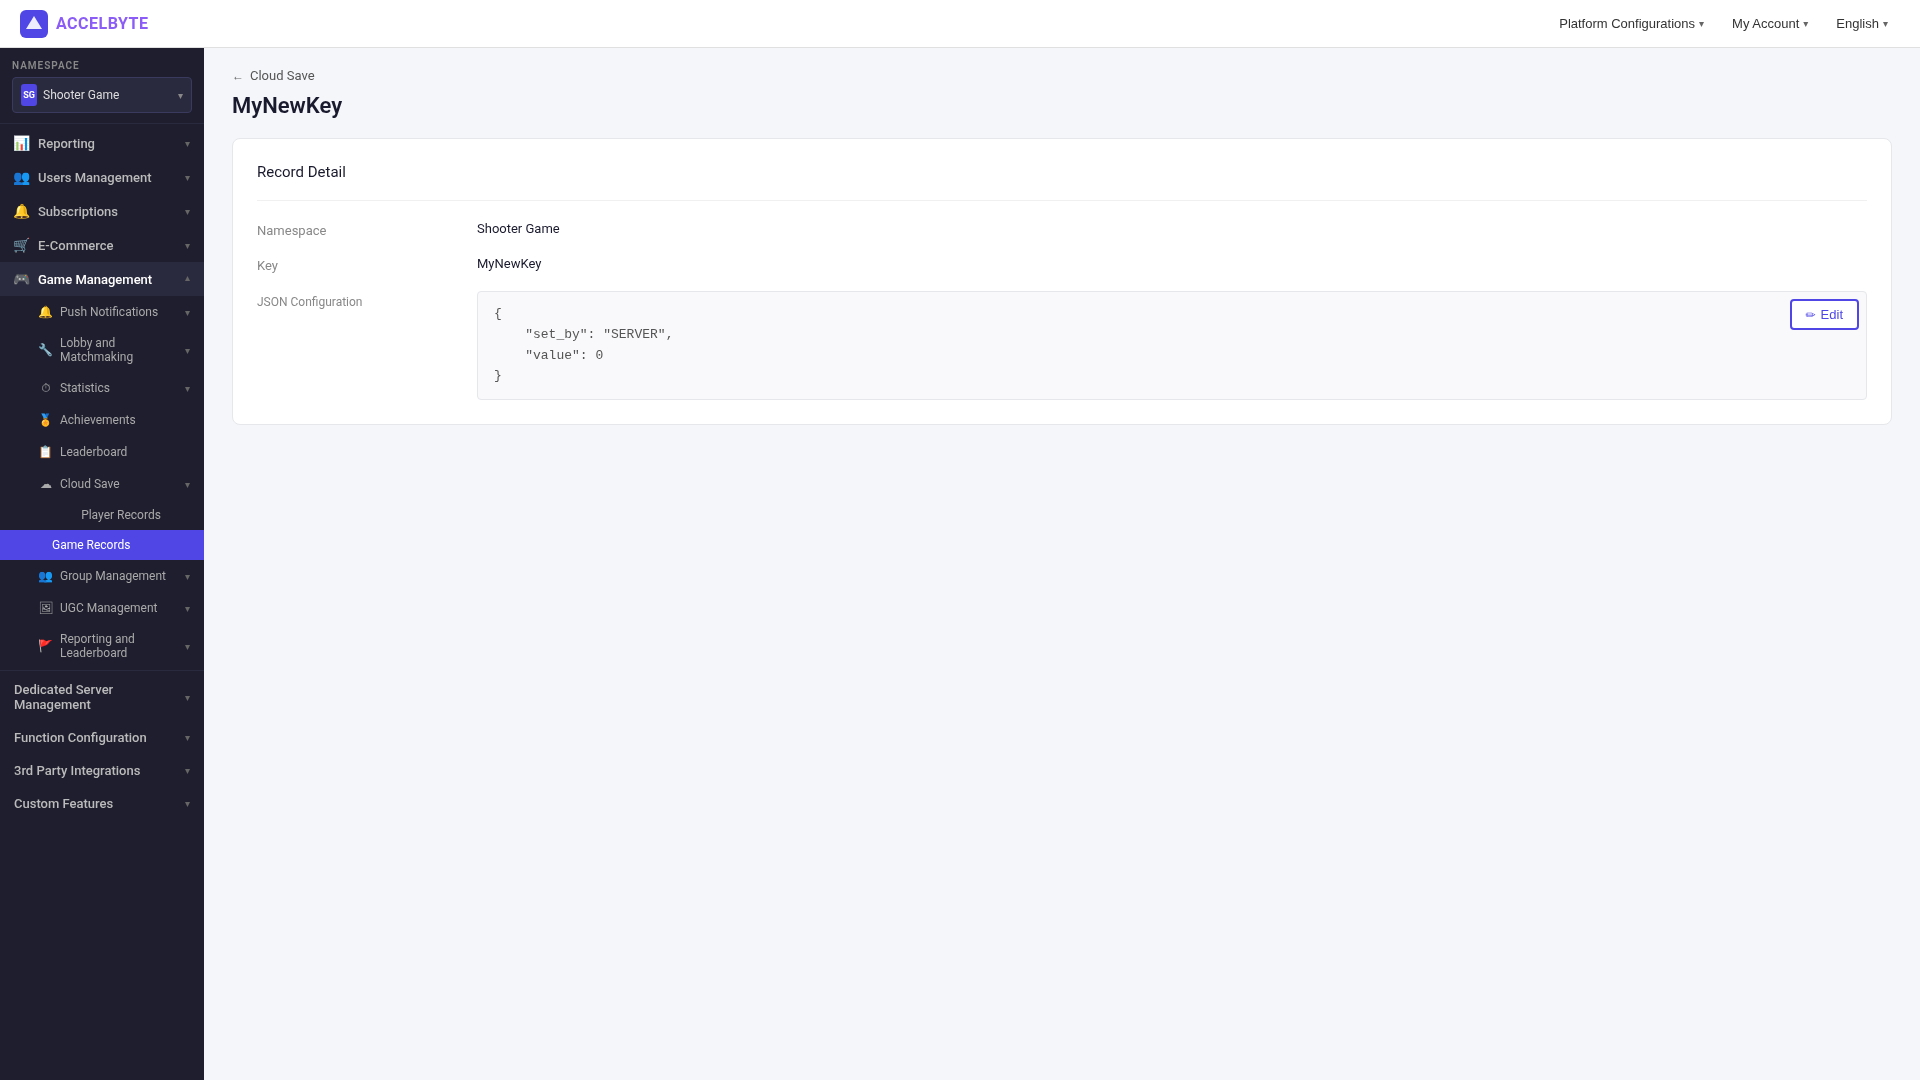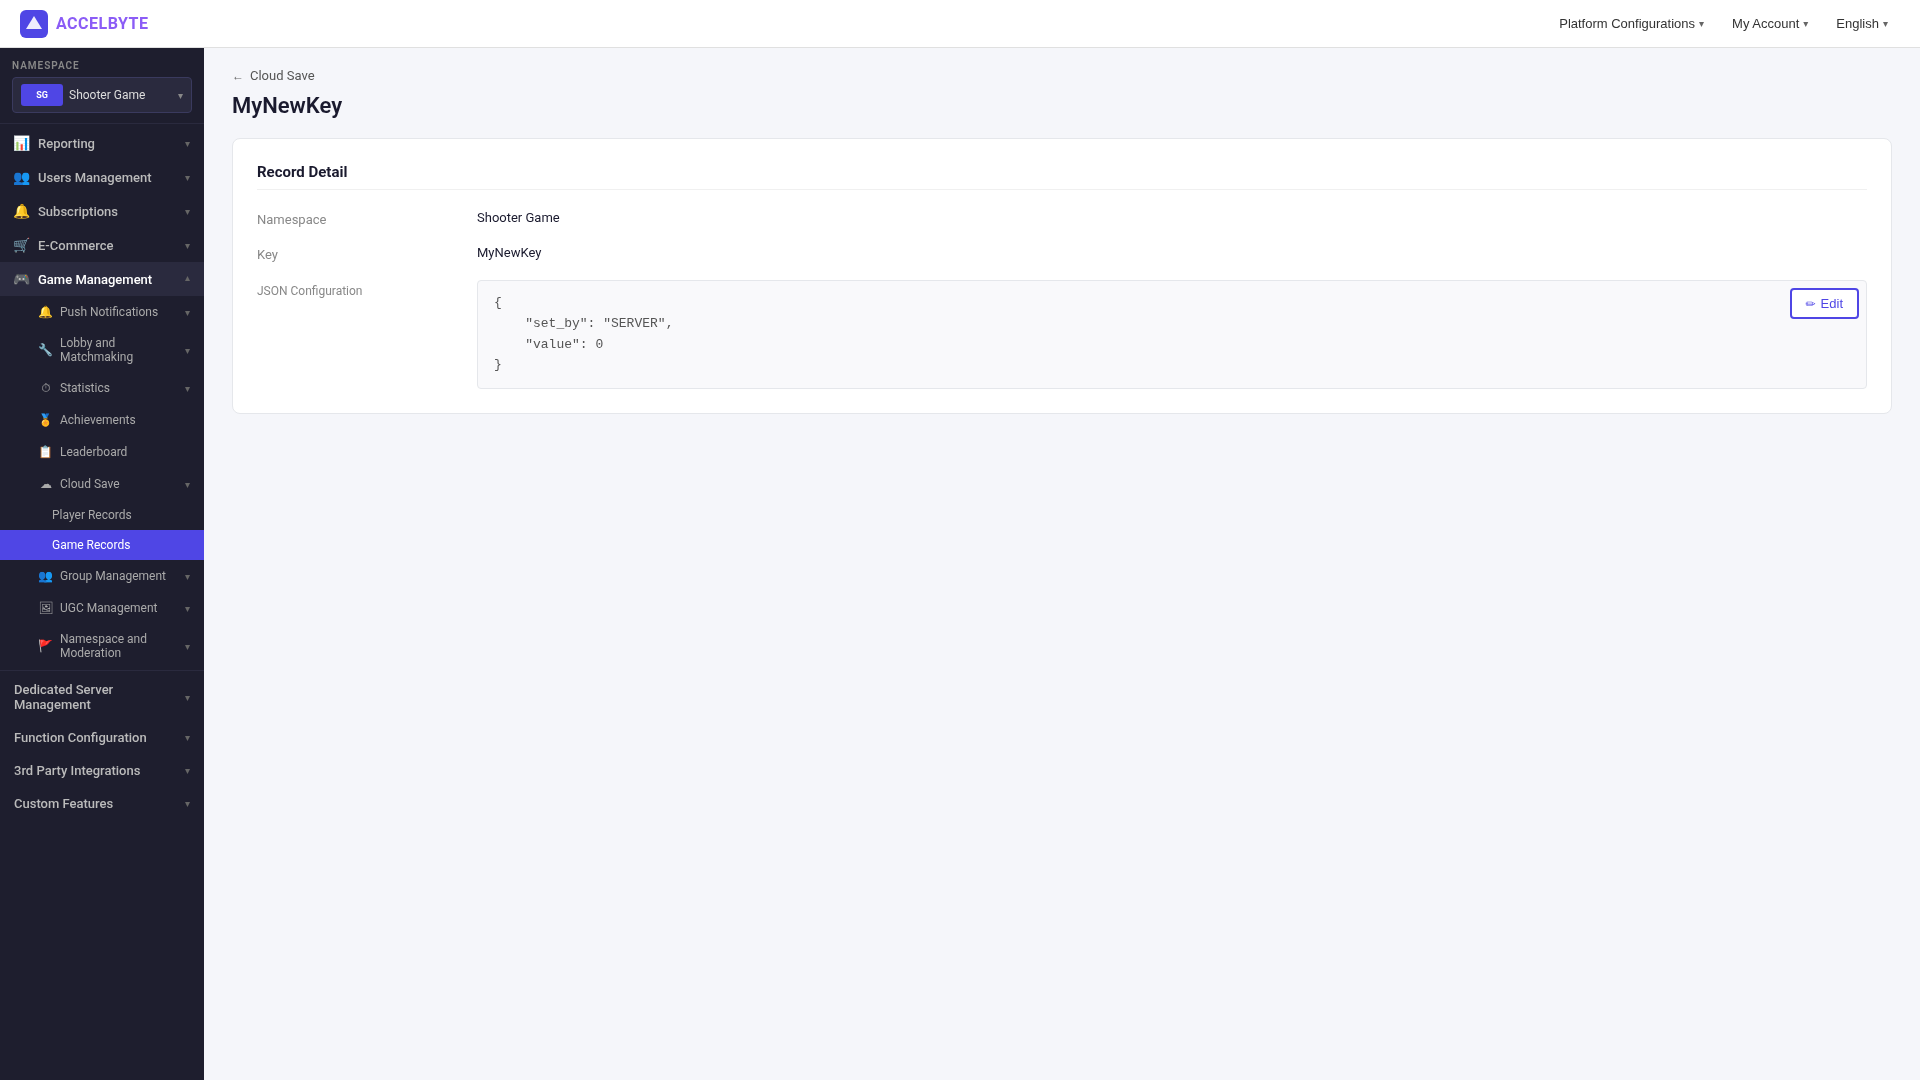--- a/index.html
+++ b/index.html
@@ -91,21 +91,21 @@
       align-items: center;
       gap: 6px;
       background: #2a2a3e;
       border: 1px solid #3a3a5e;
       border-radius: 4px;
       padding: 6px 8px;
       cursor: pointer;
       width: 100%;
     }
     .namespace-avatar {
-      width: 42px;
+      width: 16px;
       height: 22px;
       background: #4f46e5;
       border-radius: 3px;
       display: flex;
       align-items: center;
       justify-content: center;
       font-size: 9px;
       font-weight: 700;
       color: white;
       flex-shrink: 0;
@@ -176,24 +176,24 @@
 
     
     .card {
       background: #fff;
       border-radius: 8px;
       border: 1px solid #e5e7eb;
       padding: 24px;
     }
     .card-title {
       font-size: 15px;
-      font-weight: 700;
+      font-weight: 400;
       color: #1a1a2e;
       margin-bottom: 20px;
-      padding-bottom: 8px;
+      padding-bottom: 19px;
       border-bottom: 1px solid #f0f0f0;
     }
 
     
     .detail-row {
       display: flex;
       align-items: flex-start;
       margin-bottom: 18px;
     }
     .detail-label {
@@ -371,21 +371,21 @@
       <span class="nav-icon" style="margin-right:6px; font-size:12px;">📋</span>
       <span>Leaderboard</span>
     </div>
 
     <div class="sub-nav-item">
       <span class="nav-icon" style="margin-right:6px; font-size:12px;">☁</span>
       <span>Cloud Save</span>
       <span style="margin-left:auto; font-size:10px; color:#666;">▾</span>
     </div>
 
-    <div class="sub-nav-item" style="padding-left: 52px;">
+    <div class="sub-nav-item" style="padding-left: 52px; justify-content: center;">
       <span>Player Records</span>
     </div>
 
     <div class="sub-nav-item active" style="padding-left: 52px;">
       <span>Game Records</span>
     </div>
 
     <div class="sub-nav-item">
       <span class="nav-icon" style="margin-right:6px; font-size:12px;">👥</span>
       <span>Group Management</span>
@@ -393,21 +393,21 @@
     </div>
 
     <div class="sub-nav-item">
       <span class="nav-icon" style="margin-right:6px; font-size:12px;">🖼</span>
       <span>UGC Management</span>
       <span style="margin-left:auto; font-size:10px; color:#666;">▾</span>
     </div>
 
     <div class="sub-nav-item">
       <span class="nav-icon" style="margin-right:6px; font-size:12px;">🚩</span>
-      <span>Namespace and Moderation</span>
+      <span>Reporting and Leaderboard</span>
       <span style="margin-left:auto; font-size:10px; color:#666;">▾</span>
     </div>
 
     <div class="sidebar-divider"></div>
 
     <div class="nav-item">
       <span>Dedicated Server Management</span>
       <span class="nav-chevron">▾</span>
     </div>
 

